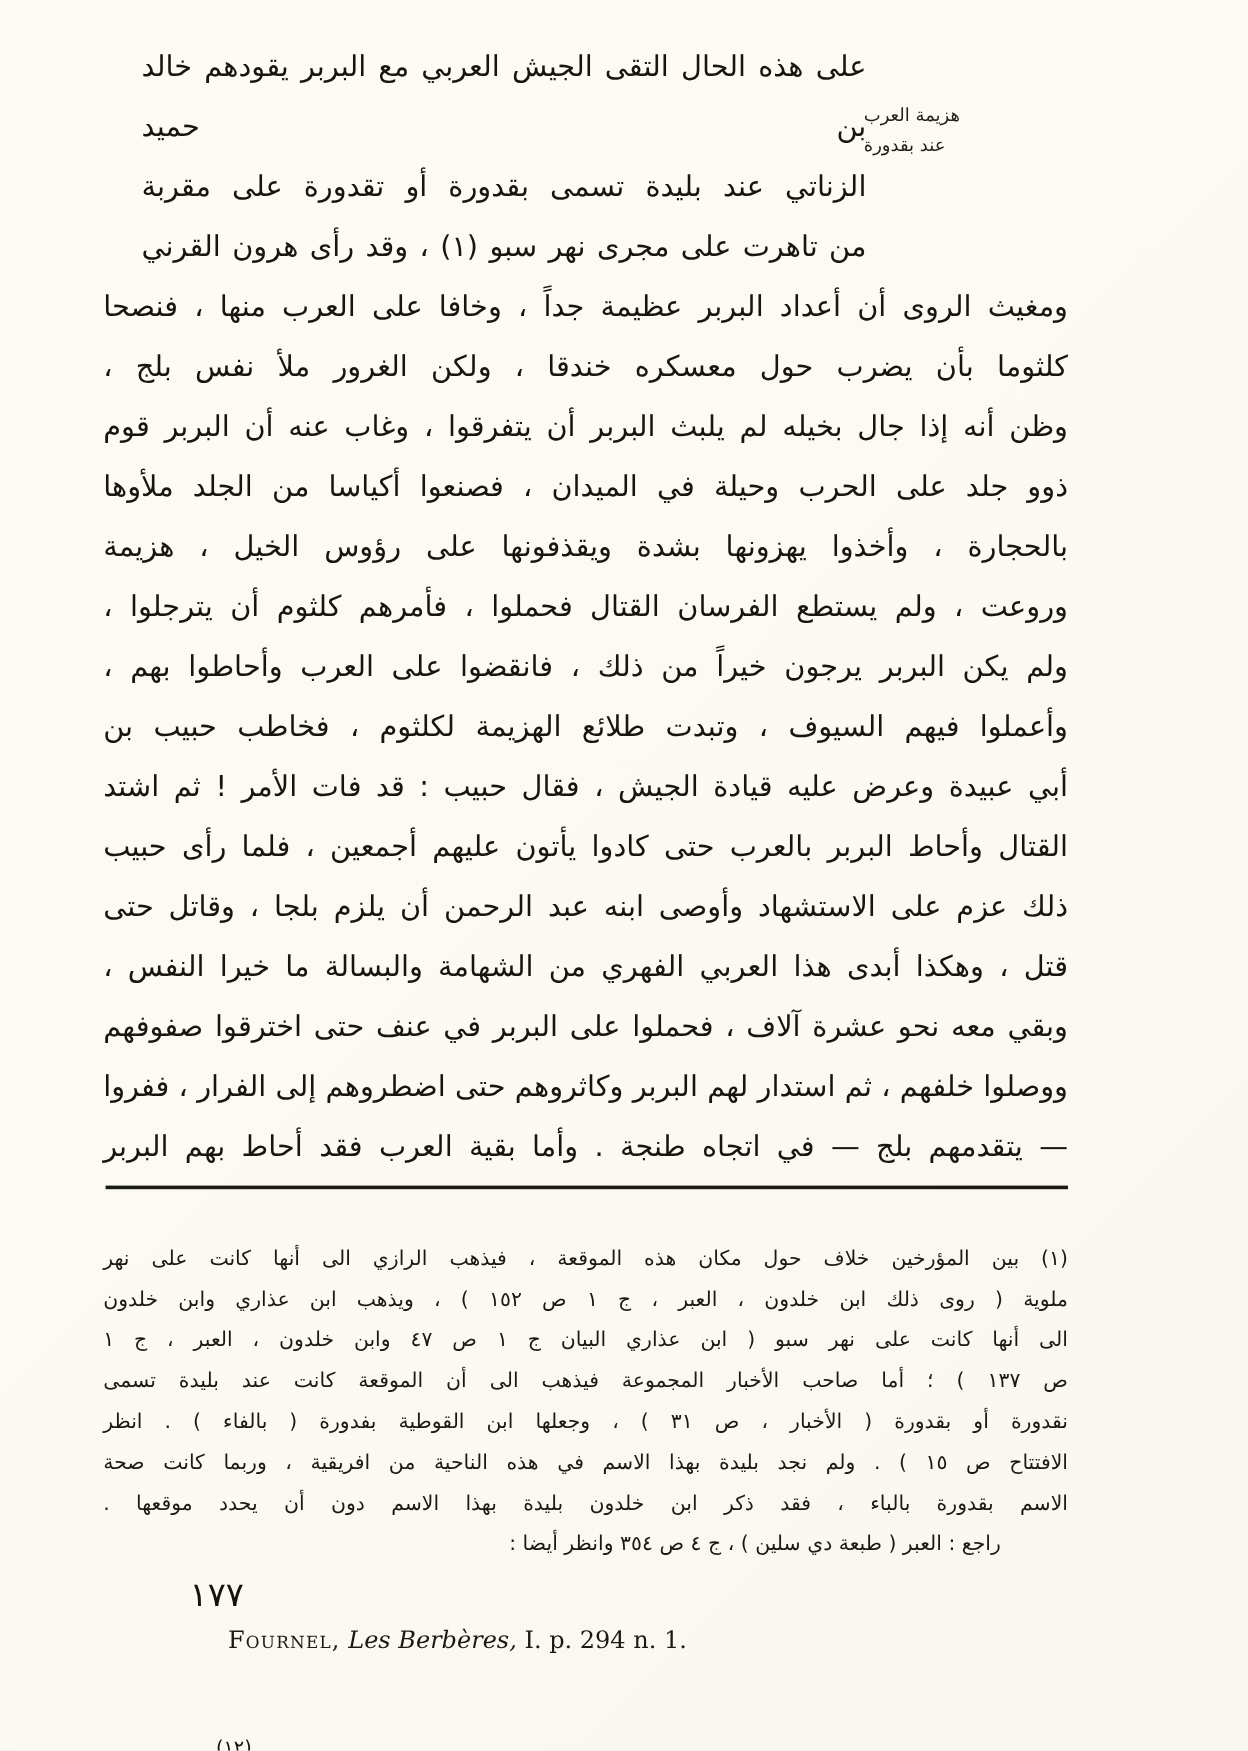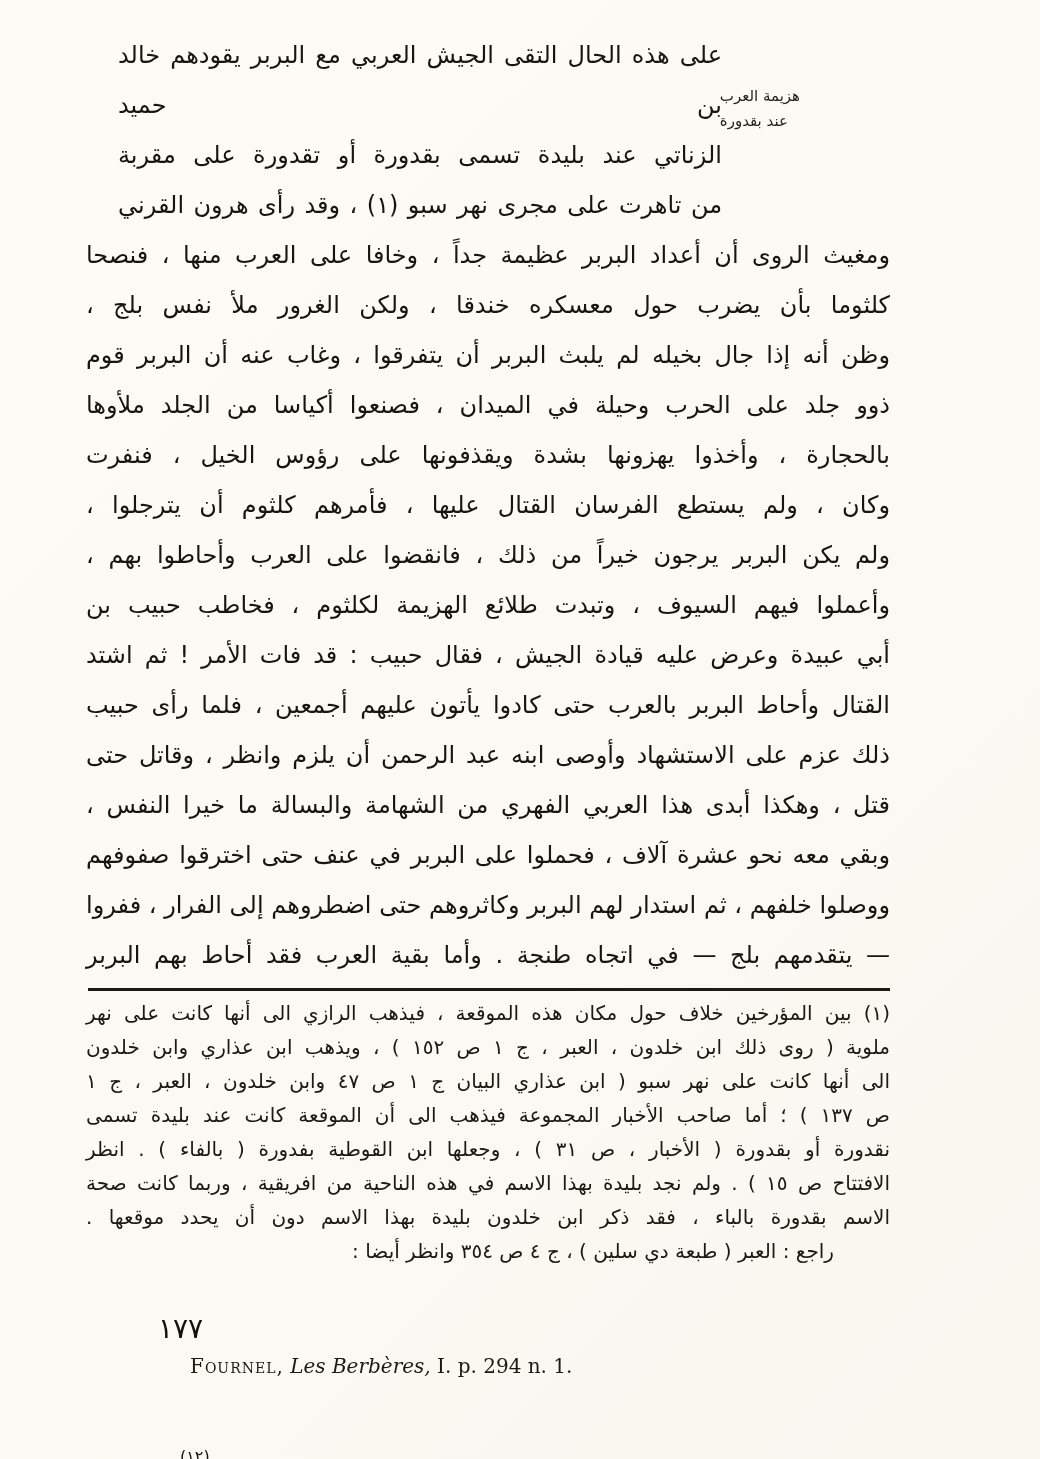--- a/index.html
+++ b/index.html
@@ -49,25 +49,25 @@
   }
   .footnote-rule {
     position: absolute;
     top: 988px;
     left: 88px;
     right: 150px;
     border-top: 3px solid #1c1a14;
   }
   .footnotes {
     position: absolute;
-    top: 996px;
+    top: 1032px;
     left: 86px;
     right: 150px;
     direction: rtl;
-    font-size: 20px;
+    font-size: 17px;
     line-height: 34px;
     color: #1b1912;
   }
   .footnote-line {
     text-align: justify;
     text-align-last: justify;
   }
   .footnote-line.last {
     text-align: center;
     text-align-last: right;
@@ -118,27 +118,27 @@
   </div>
 
   <div class="body-text">
     <div class="body-line indent">على هذه الحال التقى الجيش العربي مع البربر يقودهم خالد بن حميد</div>
     <div class="body-line indent">الزناتي عند بليدة تسمى بقدورة أو تقدورة على مقربة</div>
     <div class="body-line indent">من تاهرت على مجرى نهر سبو (١) ، وقد رأى هرون القرني</div>
     <div class="body-line">ومغيث الروى أن أعداد البربر عظيمة جداً ، وخافا على العرب منها ، فنصحا</div>
     <div class="body-line">كلثوما بأن يضرب حول معسكره خندقا ، ولكن الغرور ملأ نفس بلج ،</div>
     <div class="body-line">وظن أنه إذا جال بخيله لم يلبث البربر أن يتفرقوا ، وغاب عنه أن البربر قوم</div>
     <div class="body-line">ذوو جلد على الحرب وحيلة في الميدان ، فصنعوا أكياسا من الجلد ملأوها</div>
-    <div class="body-line">بالحجارة ، وأخذوا يهزونها بشدة ويقذفونها على رؤوس الخيل ، فنفرت</div>
-    <div class="body-line">وكان ، ولم يستطع الفرسان القتال عليها ، فأمرهم كلثوم أن يترجلوا ،</div>
+    <div class="body-line">بالحجارة ، وأخذوا يهزونها بشدة ويقذفونها على رؤوس الخيل ، هزيمة</div>
+    <div class="body-line">وروعت ، ولم يستطع الفرسان القتال فحملوا ، فأمرهم كلثوم أن يترجلوا ،</div>
     <div class="body-line">ولم يكن البربر يرجون خيراً من ذلك ، فانقضوا على العرب وأحاطوا بهم ،</div>
     <div class="body-line">وأعملوا فيهم السيوف ، وتبدت طلائع الهزيمة لكلثوم ، فخاطب حبيب بن</div>
     <div class="body-line">أبي عبيدة وعرض عليه قيادة الجيش ، فقال حبيب : قد فات الأمر ! ثم اشتد</div>
     <div class="body-line">القتال وأحاط البربر بالعرب حتى كادوا يأتون عليهم أجمعين ، فلما رأى حبيب</div>
-    <div class="body-line">ذلك عزم على الاستشهاد وأوصى ابنه عبد الرحمن أن يلزم وانظر ، وقاتل حتى</div>
+    <div class="body-line">ذلك عزم على الاستشهاد وأوصى ابنه عبد الرحمن أن يلزم بلجا ، وقاتل حتى</div>
     <div class="body-line">قتل ، وهكذا أبدى هذا العربي الفهري من الشهامة والبسالة ما خيرا النفس ،</div>
     <div class="body-line">وبقي معه نحو عشرة آلاف ، فحملوا على البربر في عنف حتى اخترقوا صفوفهم</div>
     <div class="body-line">ووصلوا خلفهم ، ثم استدار لهم البربر وكاثروهم حتى اضطروهم إلى الفرار ، ففروا</div>
     <div class="body-line">— يتقدمهم بلج — في اتجاه طنجة . وأما بقية العرب فقد أحاط بهم البربر</div>
   </div>
 
   <div class="footnote-rule"></div>
 
   <div class="footnotes">
     <div class="footnote-line">(١) بين المؤرخين خلاف حول مكان هذه الموقعة ، فيذهب الرازي الى أنها كانت على نهر</div>

